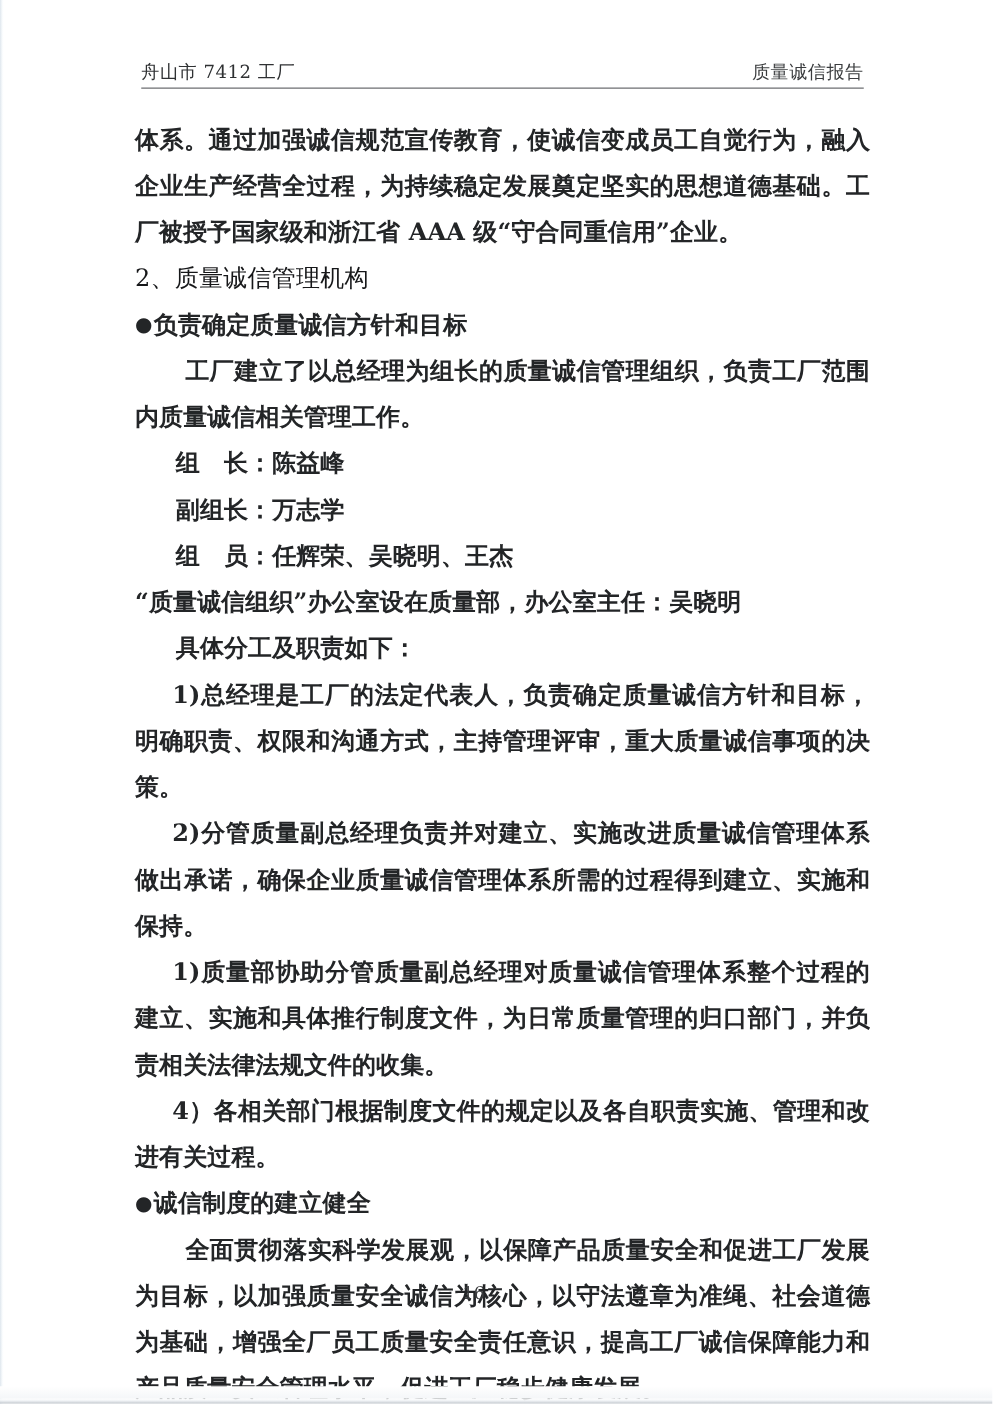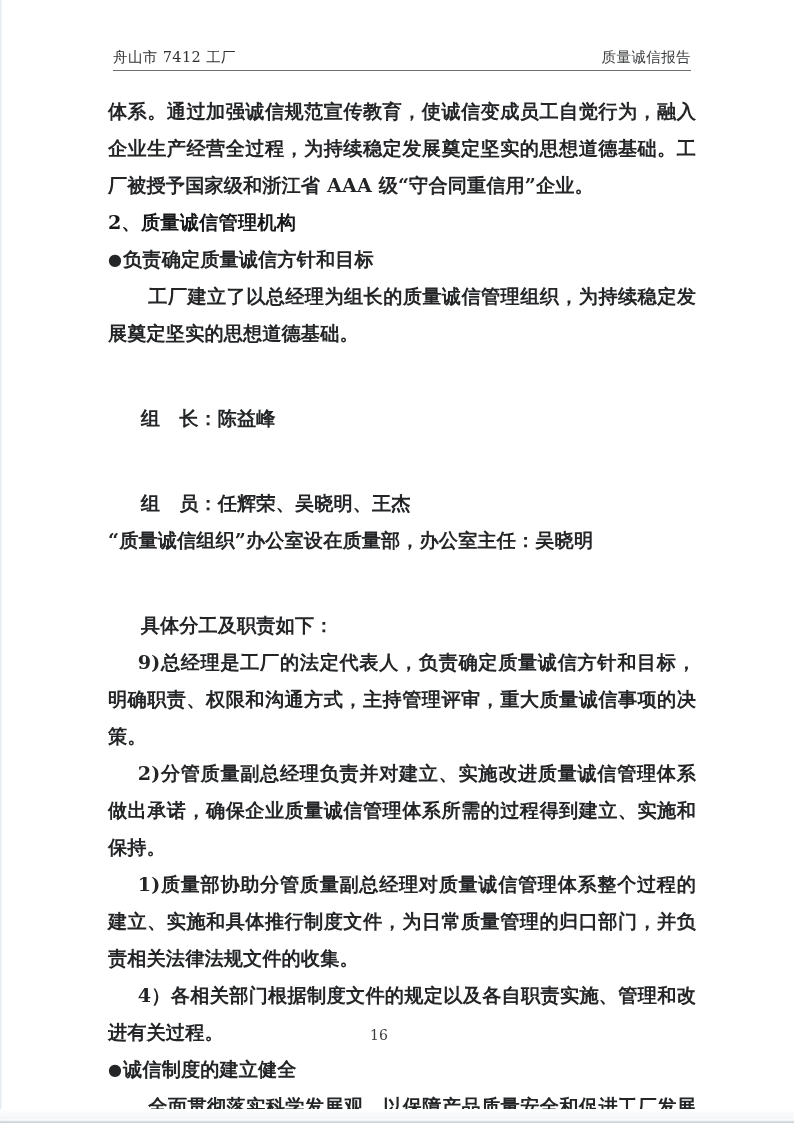--- a/index.html
+++ b/index.html
@@ -86,24 +86,24 @@
     text-align: justify;
     text-justify: inter-character;
     letter-spacing: .1px;
     color: #232527;
     font-weight: bold;
   }
 
   p.indent2 { text-indent: 2.1em; }
   p.indent0 { text-indent: 0; }
   p.indent-item { text-indent: 1.55em; }
-  p.indent-list { text-indent: 1.7em; margin-top: 48px; }
+  p.indent-list { text-indent: 1.7em; }
 
   .heading {
-    font-weight: bold;
+    font-weight: normal;
     font-size: 19.2px;
     line-height: 37px;
     margin: 0;
     letter-spacing: .2px;
     color: #161719;
   }
 
   .bullet-line {
     font-size: 19.2px;
     line-height: 37px;
@@ -143,30 +143,31 @@
   <div class="content">
 
     <p class="indent0">体系。通过加强诚信规范宣传教育，使诚信变成员工自觉行为，融入企业生产经营全过程，为持续稳定发展奠定坚实的思想道德基础。工厂被授予国家级和浙江省 AAA 级“守合同重信用”企业。</p>
 
     <p class="heading indent0">2、质量诚信管理机构</p>
 
     <p class="bullet-line indent0">
       <span class="bullet-dot">●</span><span>负责确定质量诚信方针和目标</span>
     </p>
 
-    <p class="indent2">工厂建立了以总经理为组长的质量诚信管理组织，为持续稳定发展奠定坚实的思想道德基础。</p>
+    <p class="indent2">工厂建立了以总经理为组长的质量诚信管理组织，负责工厂范围内质量诚信相关管理工作。</p>
 
     <p class="indent-list">组　长：陈益峰</p>
+    <p class="indent-list">副组长：万志学</p>
     <p class="indent-list">组　员：任辉荣、吴晓明、王杰</p>
 
     <p class="indent0">“质量诚信组织”办公室设在质量部，办公室主任：吴晓明</p>
 
     <p class="indent-list">具体分工及职责如下：</p>
 
-    <p class="indent-item">9)总经理是工厂的法定代表人，负责确定质量诚信方针和目标，明确职责、权限和沟通方式，主持管理评审，重大质量诚信事项的决策。</p>
+    <p class="indent-item">1)总经理是工厂的法定代表人，负责确定质量诚信方针和目标，明确职责、权限和沟通方式，主持管理评审，重大质量诚信事项的决策。</p>
     <p class="indent-item">2)分管质量副总经理负责并对建立、实施改进质量诚信管理体系做出承诺，确保企业质量诚信管理体系所需的过程得到建立、实施和保持。</p>
     <p class="indent-item">1)质量部协助分管质量副总经理对质量诚信管理体系整个过程的建立、实施和具体推行制度文件，为日常质量管理的归口部门，并负责相关法律法规文件的收集。</p>
     <p class="indent-item">4）各相关部门根据制度文件的规定以及各自职责实施、管理和改进有关过程。</p>
 
     <p class="bullet-line indent0">
       <span class="bullet-dot">●</span><span>诚信制度的建立健全</span>
     </p>
 
     <p class="indent2">全面贯彻落实科学发展观，以保障产品质量安全和促进工厂发展为目标，以加强质量安全诚信为核心，以守法遵章为准绳、社会道德为基础，增强全厂员工质量安全责任意识，提高工厂诚信保障能力和产品质量安全管理水平，促进工厂稳步健康发展。</p>
 

